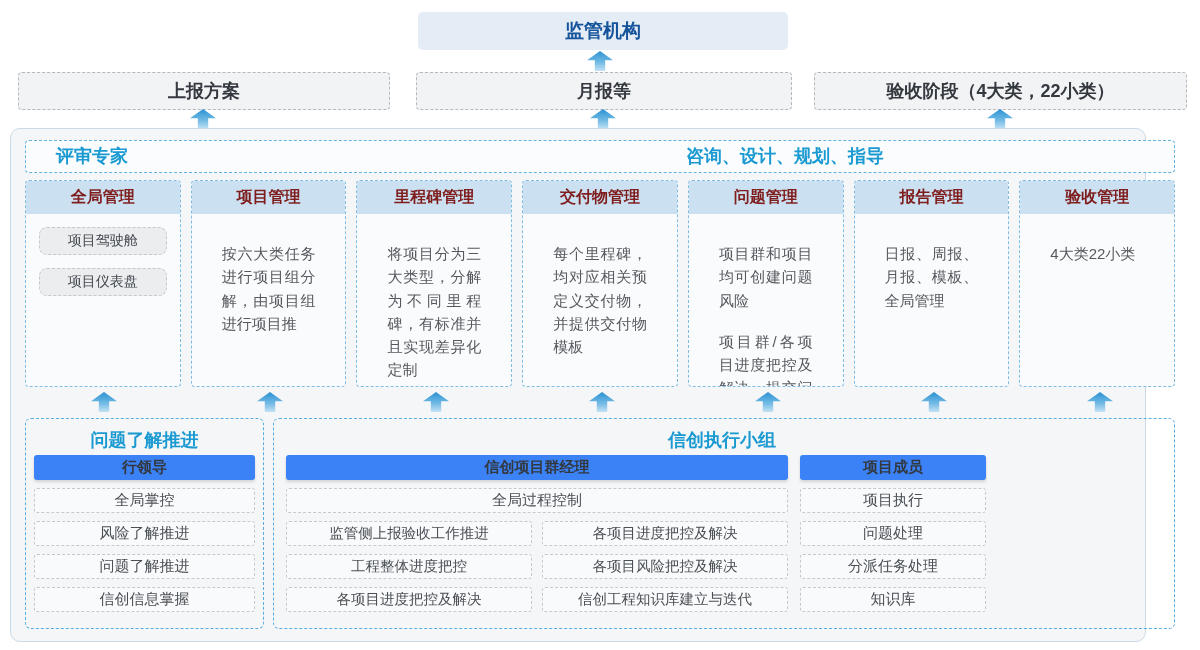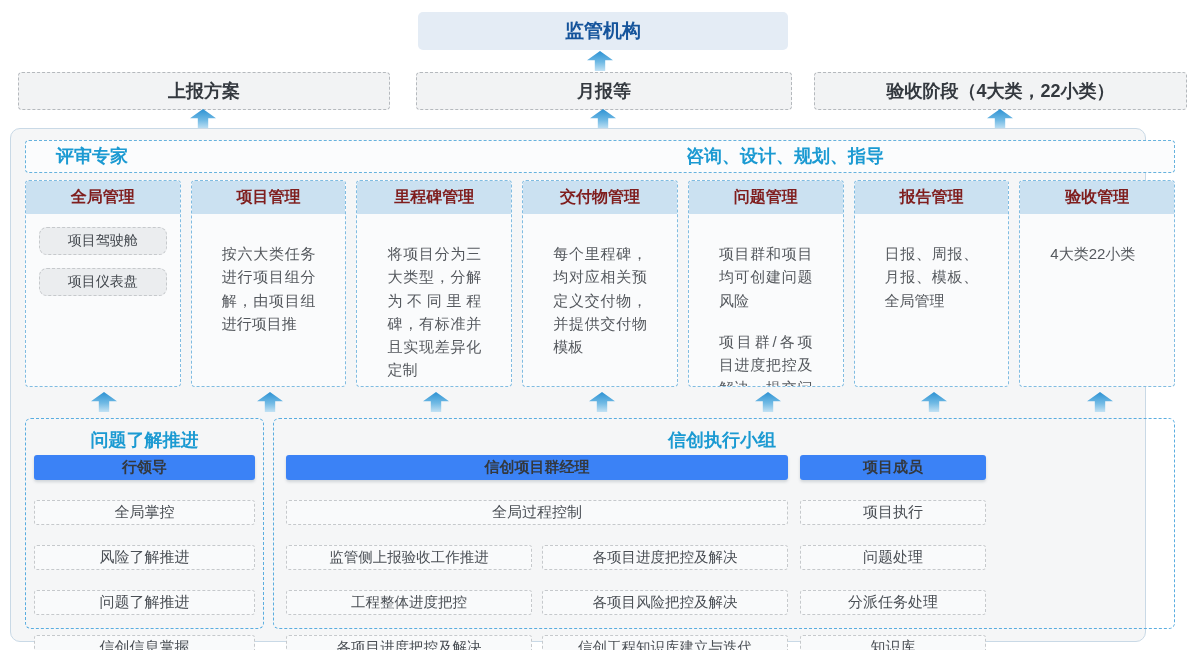--- a/index.html
+++ b/index.html
@@ -93,21 +93,21 @@
     height:31px;display:flex;align-items:center;justify-content:center;
     color:#1b9ad2;font-size:18px;font-weight:700;
   }
   .role-hd{
     height:25px;background:#3b82f6;border-radius:3px;
     box-shadow:0 2px 3px rgba(40,60,80,.18);
     display:flex;align-items:center;justify-content:center;
     color:#33383e;font-size:15px;font-weight:700;
   }
   .chip{
-    height:25px;margin-top:20px;box-sizing:border-box;
+    height:25px;margin-top:8px;box-sizing:border-box;
     background:#f9fafb;border:1px dashed #c6c9cc;border-radius:3px;
     display:flex;align-items:center;justify-content:center;
     color:#4a4f55;font-size:15px;
   }
   .group.leader{width:239px;}
   .group.executor{width:902px;padding-left:12px;padding-right:16px;}
   .exec-row{display:flex;gap:12px;}
   .sec{display:flex;flex-direction:column;}
   .sec.a{width:502px;}
   .sec.b{width:166px;}

